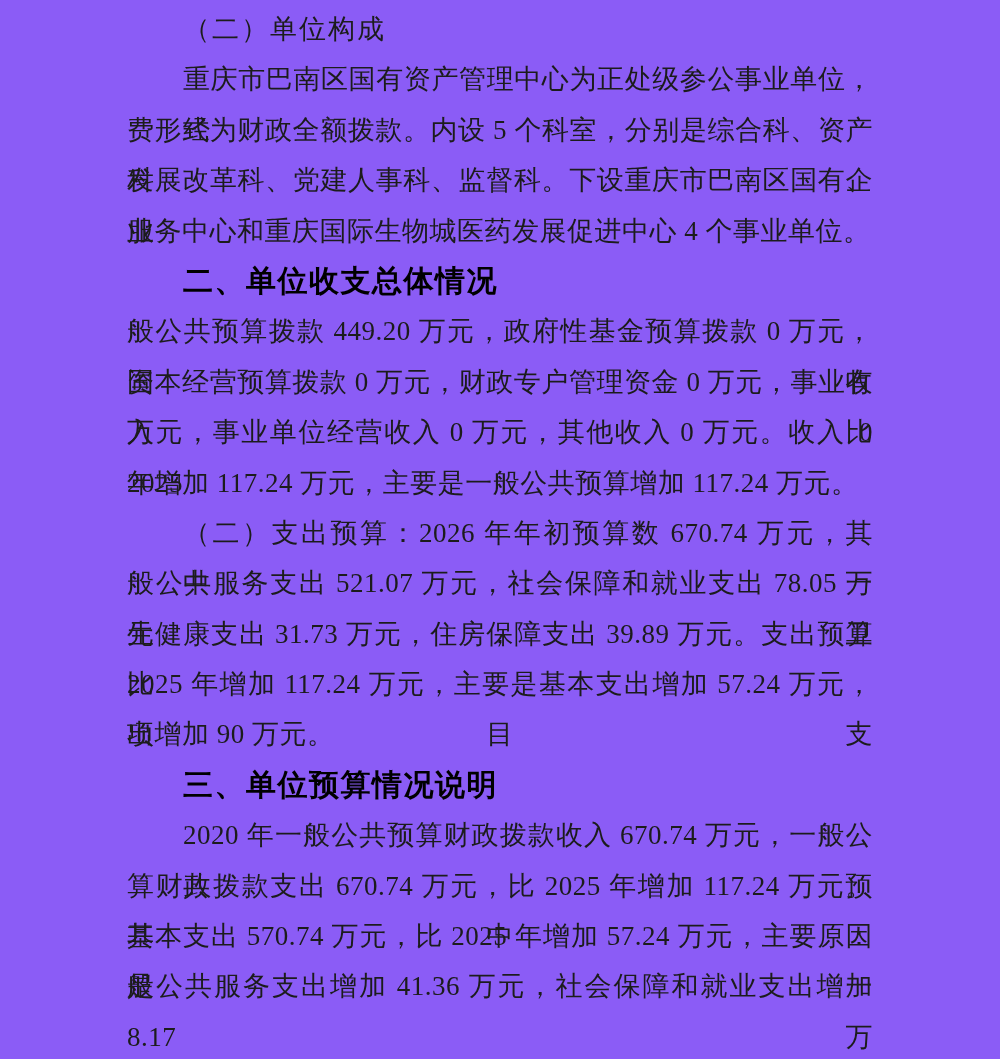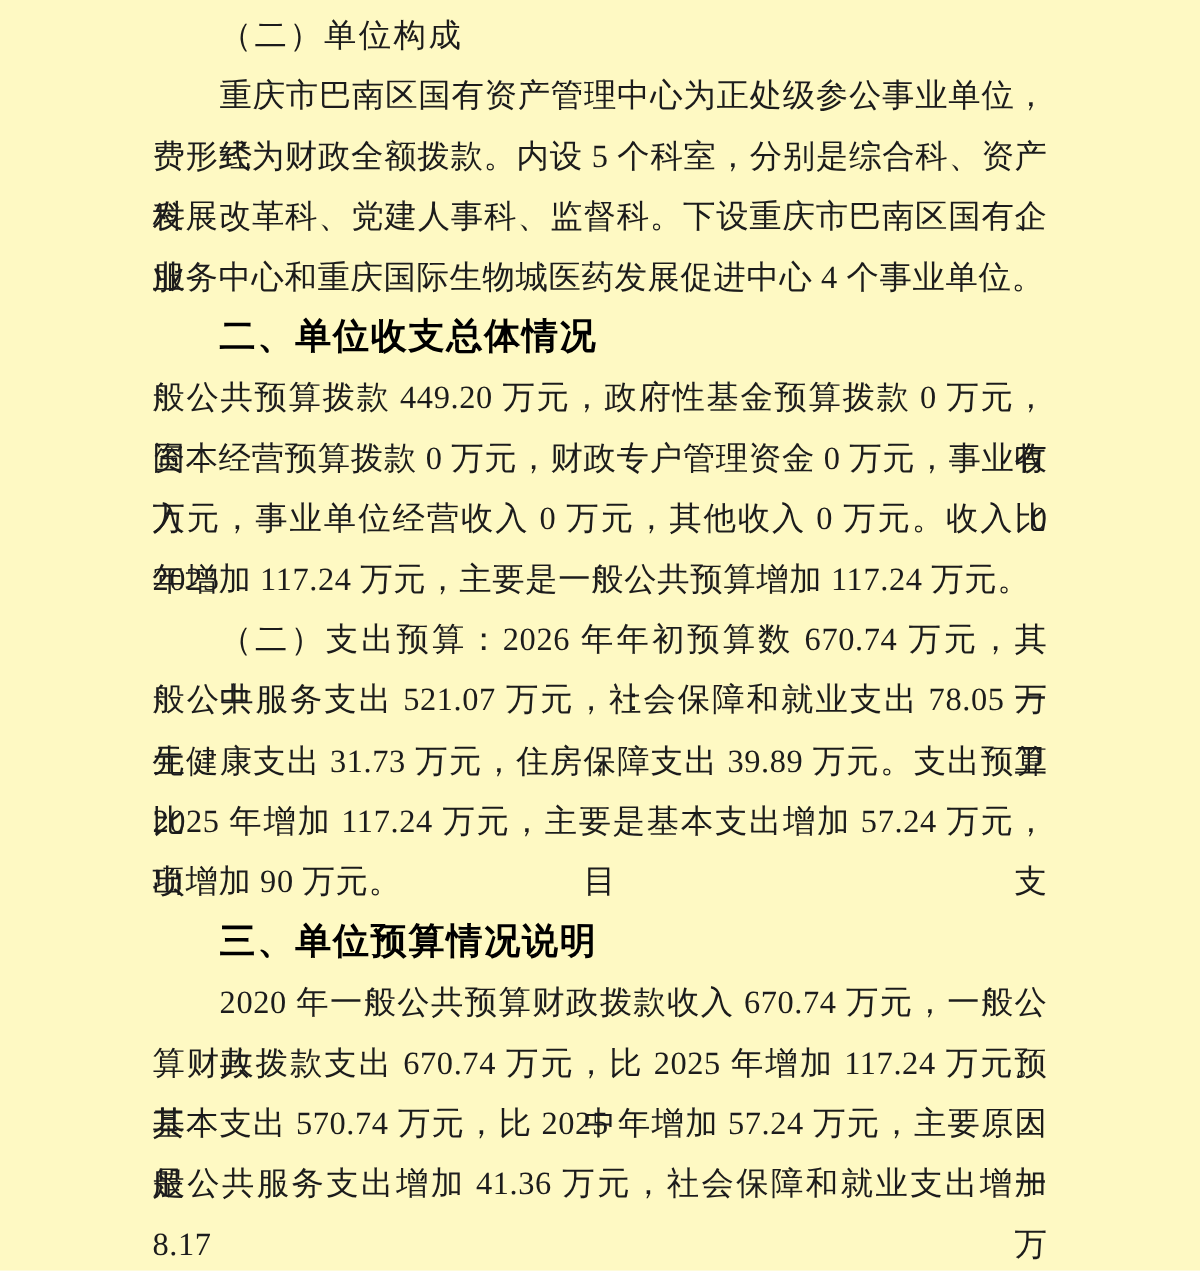--- a/index.html
+++ b/index.html
@@ -4,21 +4,21 @@
 <style>
   html, body {
     margin: 0;
     padding: 0;
     background: #ffffff;
   }
   .page {
     position: relative;
     width: 1000px;
     height: 1059px;
-    background: #fef9c3;
+    background: #8b5cf6;
     box-sizing: border-box;
     padding: 4px 127px 0 127px;
     overflow: hidden;
     color: #1c1c1c;
     font-family: "Liberation Serif", serif;
   }
   .doc-body {
     width: 100%;
   }
   .line {

